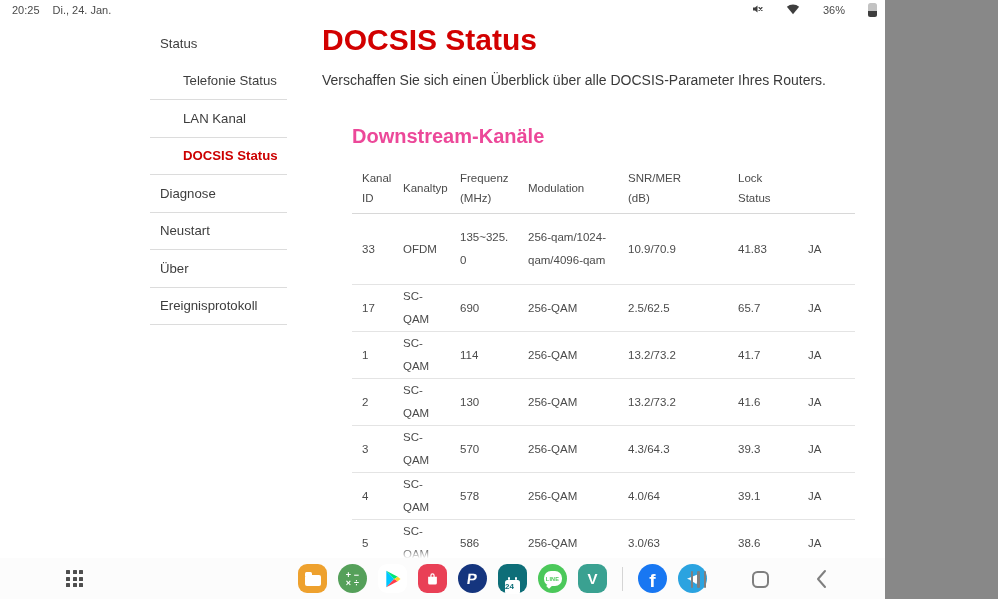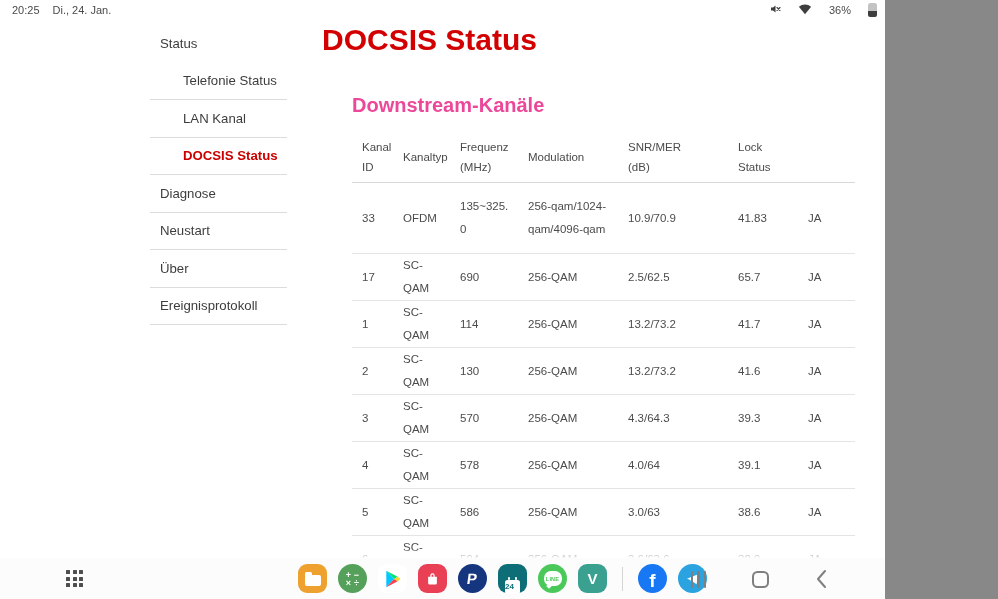--- a/index.html
+++ b/index.html
@@ -5,21 +5,21 @@
   * { margin:0; padding:0; box-sizing:border-box; }
   body { font-family:"Liberation Sans","DejaVu Sans",sans-serif; background:#888; }
   .screen { position:relative; width:885px; height:599px; background:#fff; overflow:hidden;
             font-family:"Liberation Sans","DejaVu Sans",sans-serif; }
 
   
   .statusbar { position:absolute; top:0; left:0; right:0; height:18px; padding:2px 8px 0 12px;
                display:flex; justify-content:space-between; align-items:center;
                font-size:11px; color:#4a4a4a; }
   .sb-left { display:flex; gap:13px; align-items:center; }
-  .sb-right { display:flex; gap:17px; align-items:center; }
+  .sb-right { display:flex; gap:23px; align-items:center; }
   .battery { width:9px; height:14px; border-radius:2.5px; background:#c3c3c3; position:relative; overflow:hidden; }
   .battery .fill { position:absolute; bottom:0; left:0; right:0; height:42%; background:#3e3e3e; }
 
   
   .sidebar { position:absolute; left:150px; top:25px; width:137px; }
   .side-item { height:37.5px; display:flex; align-items:center; padding-left:10px;
                font-size:13.2px; color:#3d3d3d; cursor:pointer; }
   .side-item.bordered { border-bottom:1px solid #dcdcdc;align-items:center; }
   .side-item.indent { padding-left:33px; }
   .side-item.active span { color:#cc0000; font-weight:bold; }
@@ -140,20 +140,21 @@
       <div class="side-item bordered">
         <span>Über</span>
       </div>
       <div class="side-item bordered">
         <span>Ereignisprotokoll</span>
       </div>
     </aside>
 
   <main class="main">
     <h1 class="page-title">DOCSIS Status</h1>
+    <p class="page-subtitle">Verschaffen Sie sich einen Überblick über alle DOCSIS-Parameter Ihres Routers.</p>
     <section class="section">
       <h2 class="section-title">Downstream-Kanäle</h2>
       <div class="table">
         <div class="thead">
             <div class="th">
               <span>Kanal</span>
               <span>ID</span>
             </div>
             <div class="th">
               <span>Kanaltyp</span>

